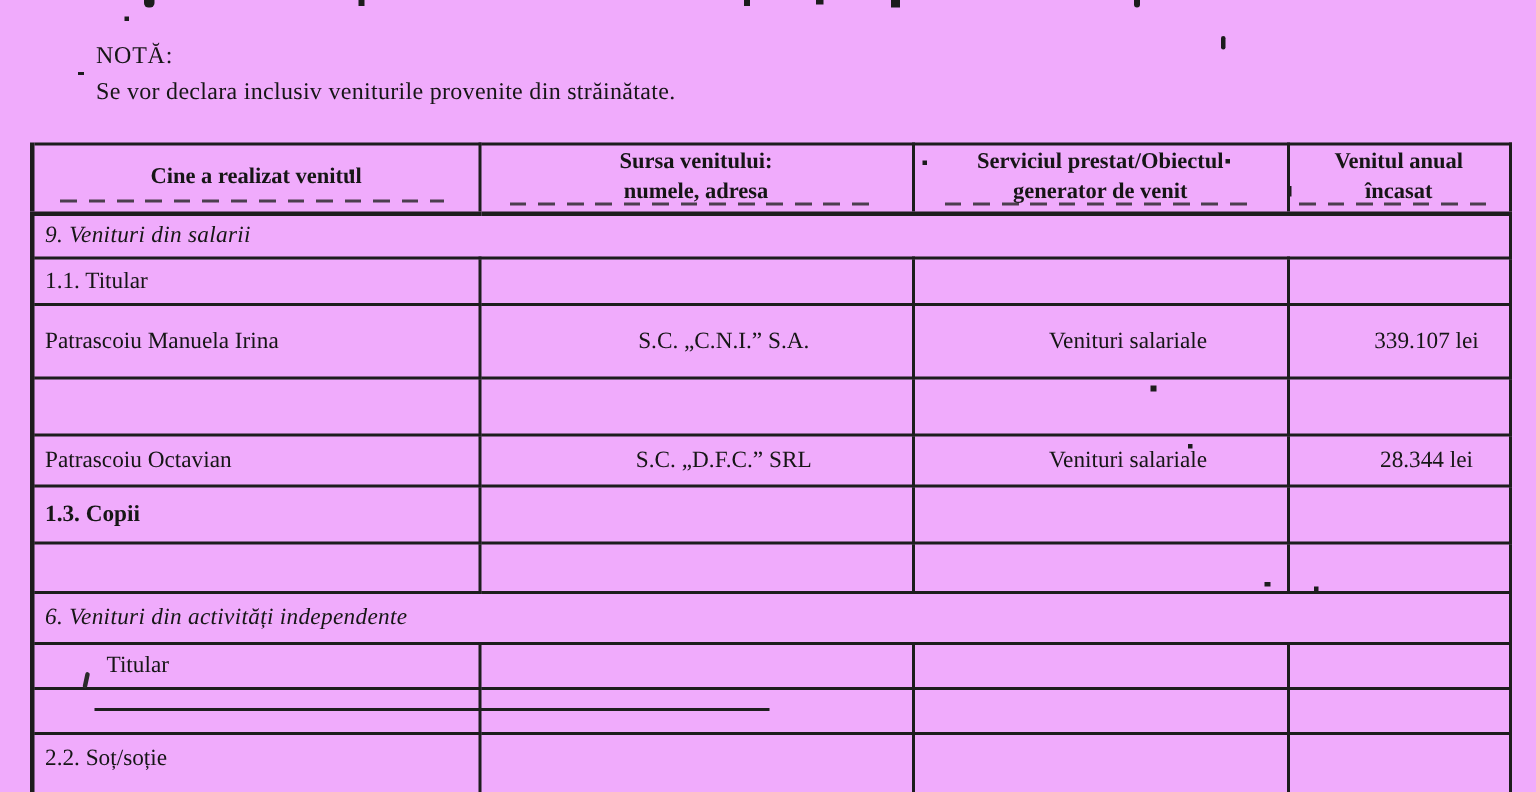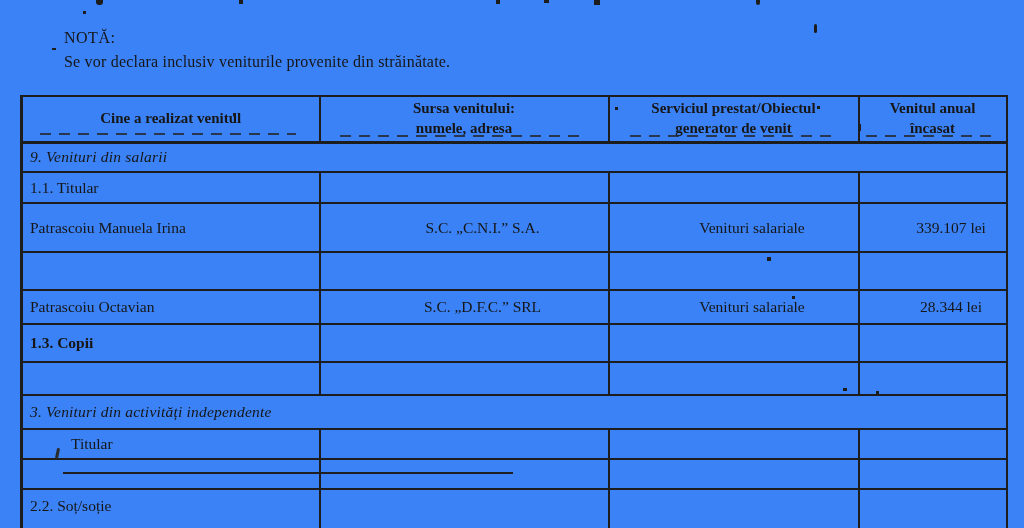--- a/index.html
+++ b/index.html
@@ -1,17 +1,17 @@
 <!DOCTYPE html>
 <html><head>
 <meta charset="utf-8">
 <style>
   html,body{margin:0;padding:0;background:#e8e8e8;}
   .page{
-    position:relative;width:1024px;height:528px;background:#3b82f6;
+    position:relative;width:1024px;height:528px;background:#f0abfc;
     overflow:hidden;font-family:"Liberation Serif","DejaVu Serif",serif;
     color:#161616;
   }
   
   .note{position:absolute;left:64px;top:26px;font-size:16px;line-height:24px;}
   .note .note-title{letter-spacing:0.5px;}
   .note .note-body{letter-spacing:0.2px;}
   
   table.decl{
     position:absolute;left:20px;top:95px;width:985px;
@@ -138,21 +138,21 @@
     </tr>
 
     <tr style="height:33px;">
       <td class="c0"></td>
       <td class="c1"></td>
       <td class="c2"></td>
       <td class="c3"></td>
     </tr>
 
     <tr class="section-row" style="height:34px;">
-      <td colspan="4">3. Venituri din activități independente</td>
+      <td colspan="4">6. Venituri din activități independente</td>
     </tr>
 
     <tr class="indent-row" style="height:30px;">
       <td class="c0">Titular</td>
       <td class="c1"></td>
       <td class="c2"></td>
       <td class="c3"></td>
     </tr>
 
     <tr style="height:30px;">

